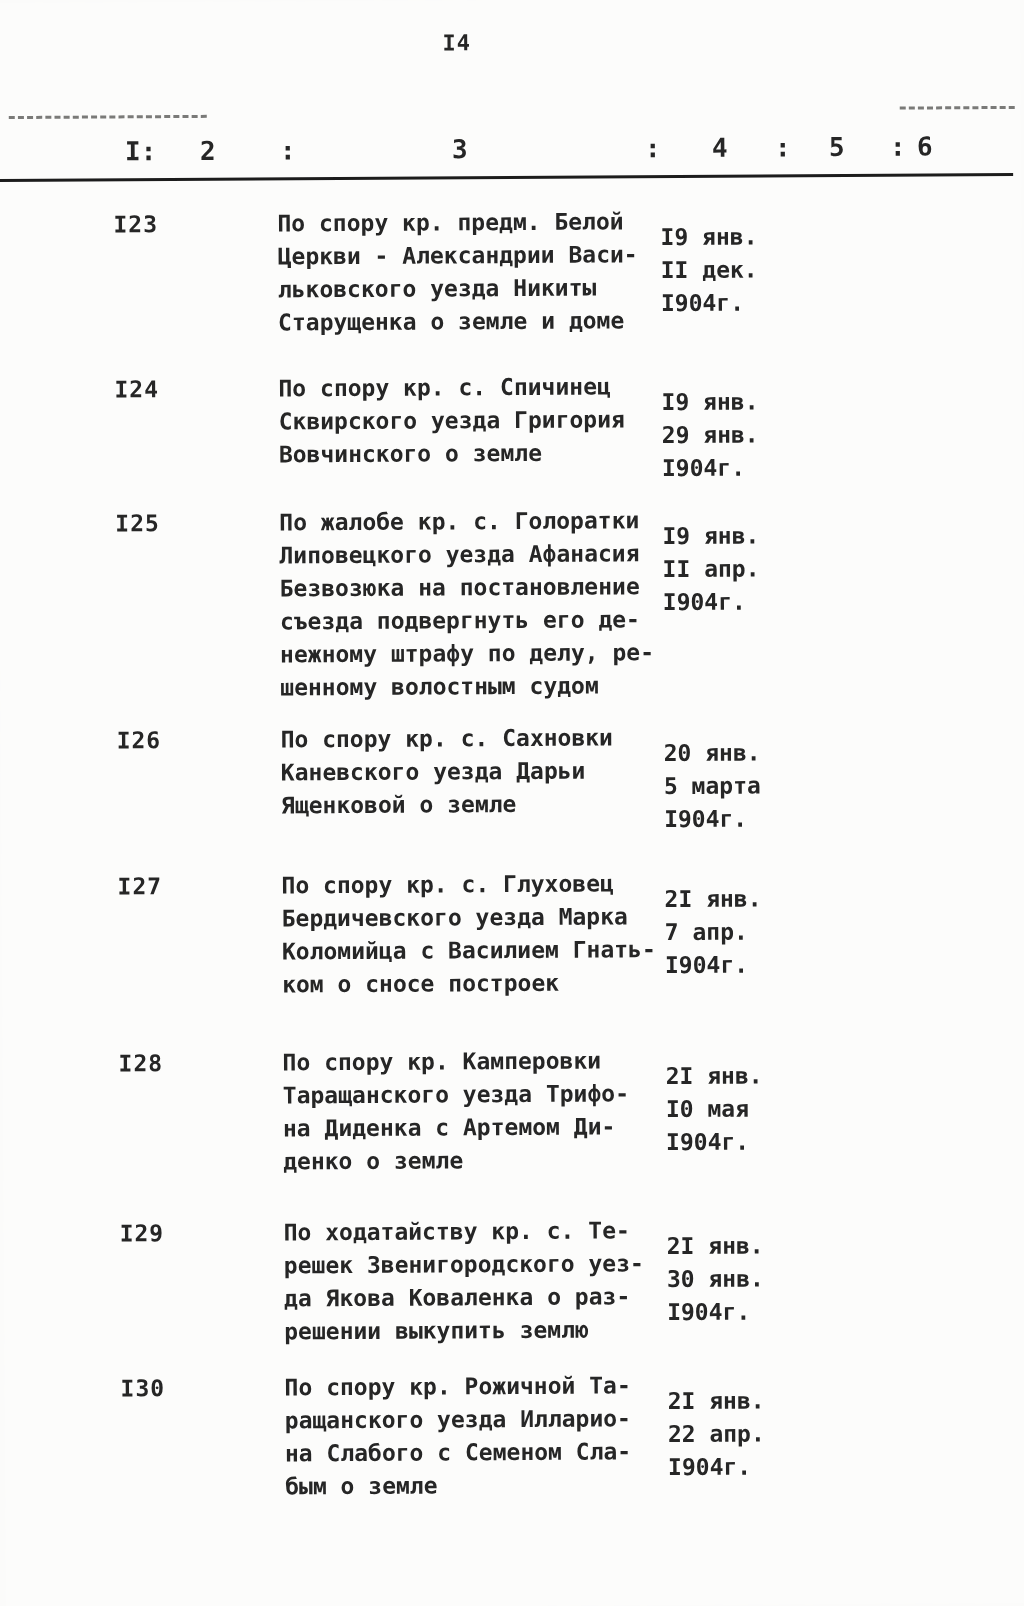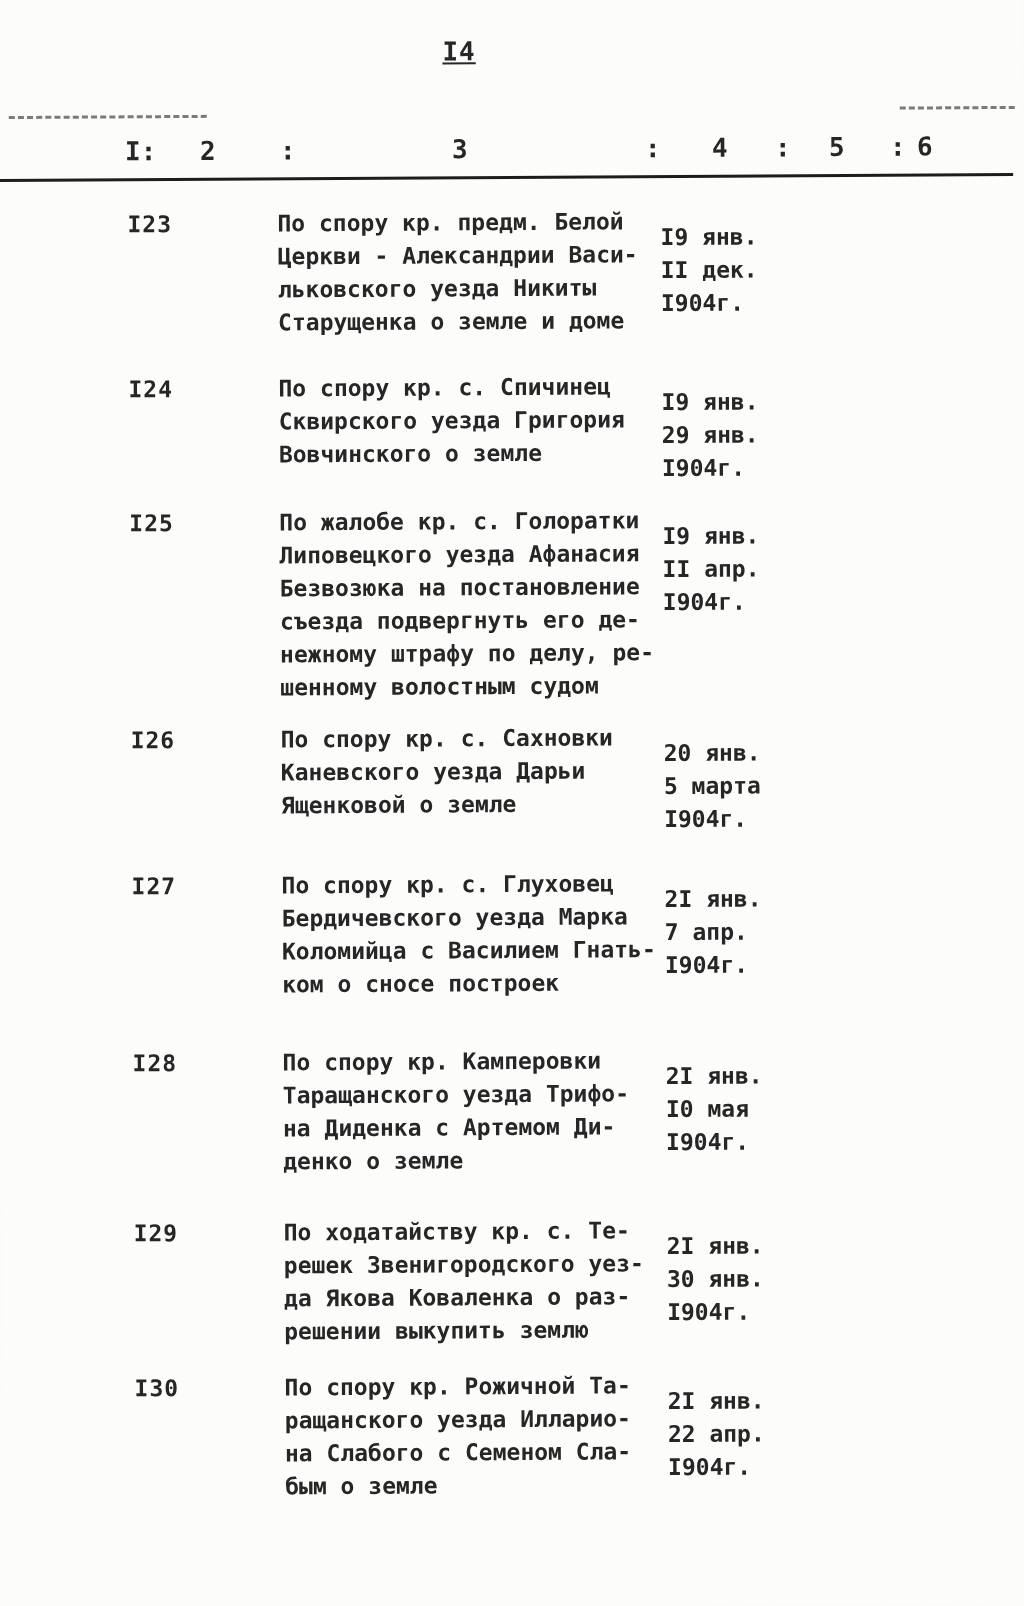--- a/index.html
+++ b/index.html
@@ -16,25 +16,24 @@
     height: 1606px;
     background: #fcfcfb;
     color: #262626;
     font-family: "DejaVu Sans Mono", "Liberation Mono", monospace;
     font-weight: bold;
     transform: rotate(-0.35deg);
     transform-origin: 50% 40%;
   }
   .page-number {
     position: absolute;
-    top: 36px;
+    top: 30px;
     left: 446px;
-    font-size: 26px;
+    font-size: 22px;
     letter-spacing: 1px;
-    text-decoration: underline;
   }
   .dash-left {
     position: absolute;
     top: 113px;
     left: 12px;
     width: 198px;
     border-top: 3px dashed #7a7a78;
   }
   .dash-right {
     position: absolute;
@@ -87,21 +86,21 @@
   .entry:nth-child(1) { top: 206px; }
   .entry:nth-child(2) { top: 371px; }
   .entry:nth-child(3) { top: 505px; }
   .entry:nth-child(4) { top: 722px; }
   .entry:nth-child(5) { top: 868px; }
   .entry:nth-child(6) { top: 1045px; }
   .entry:nth-child(7) { top: 1215px; }
   .entry:nth-child(8) { top: 1370px; }
   .entry-number {
     position: absolute;
-    left: 130px;
+    left: 116px;
     top: 0;
     letter-spacing: 1px;
     text-align: center;
   }
   .entry-desc {
     position: absolute;
     left: 280px;
     top: 0;
     width: 400px;
     white-space: pre-line;

